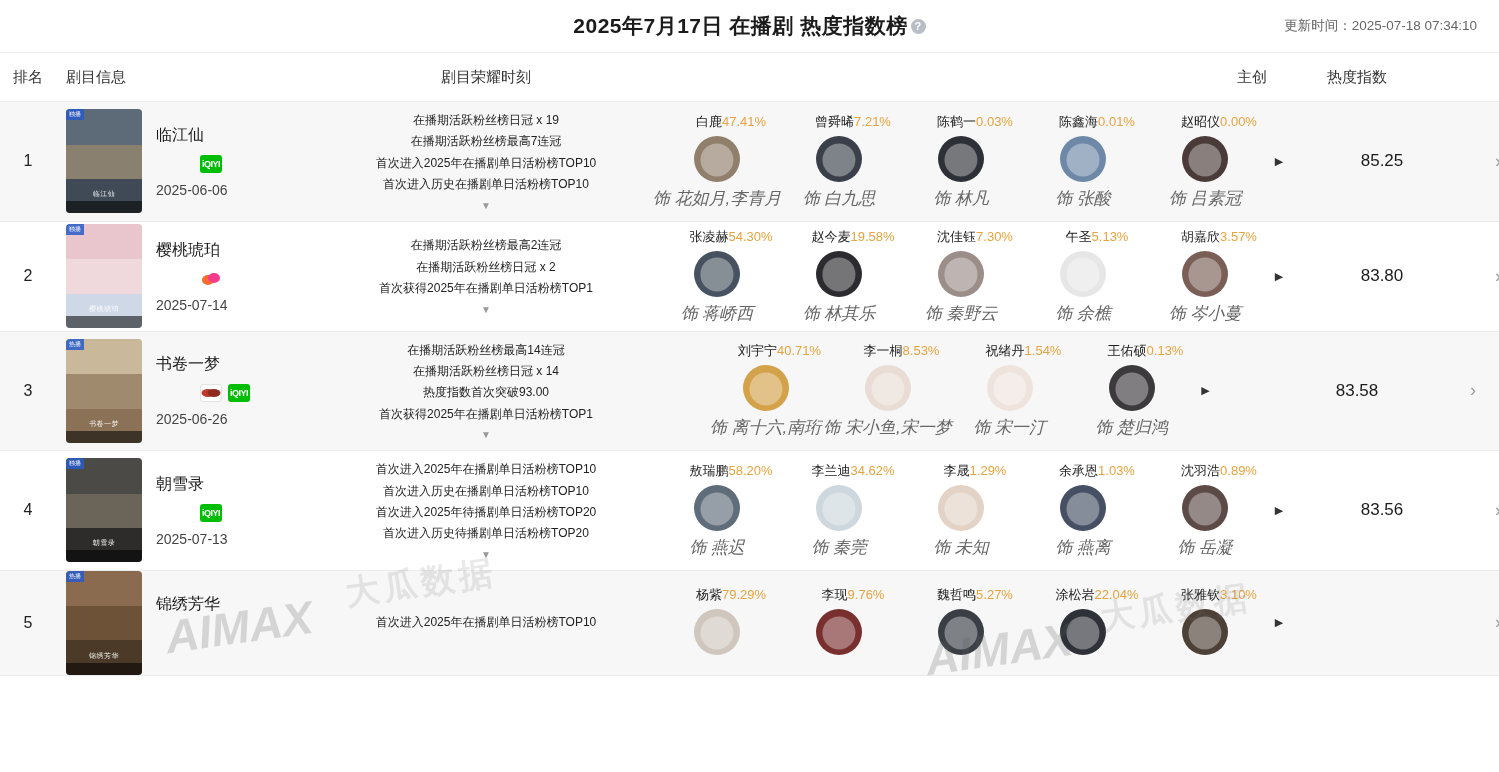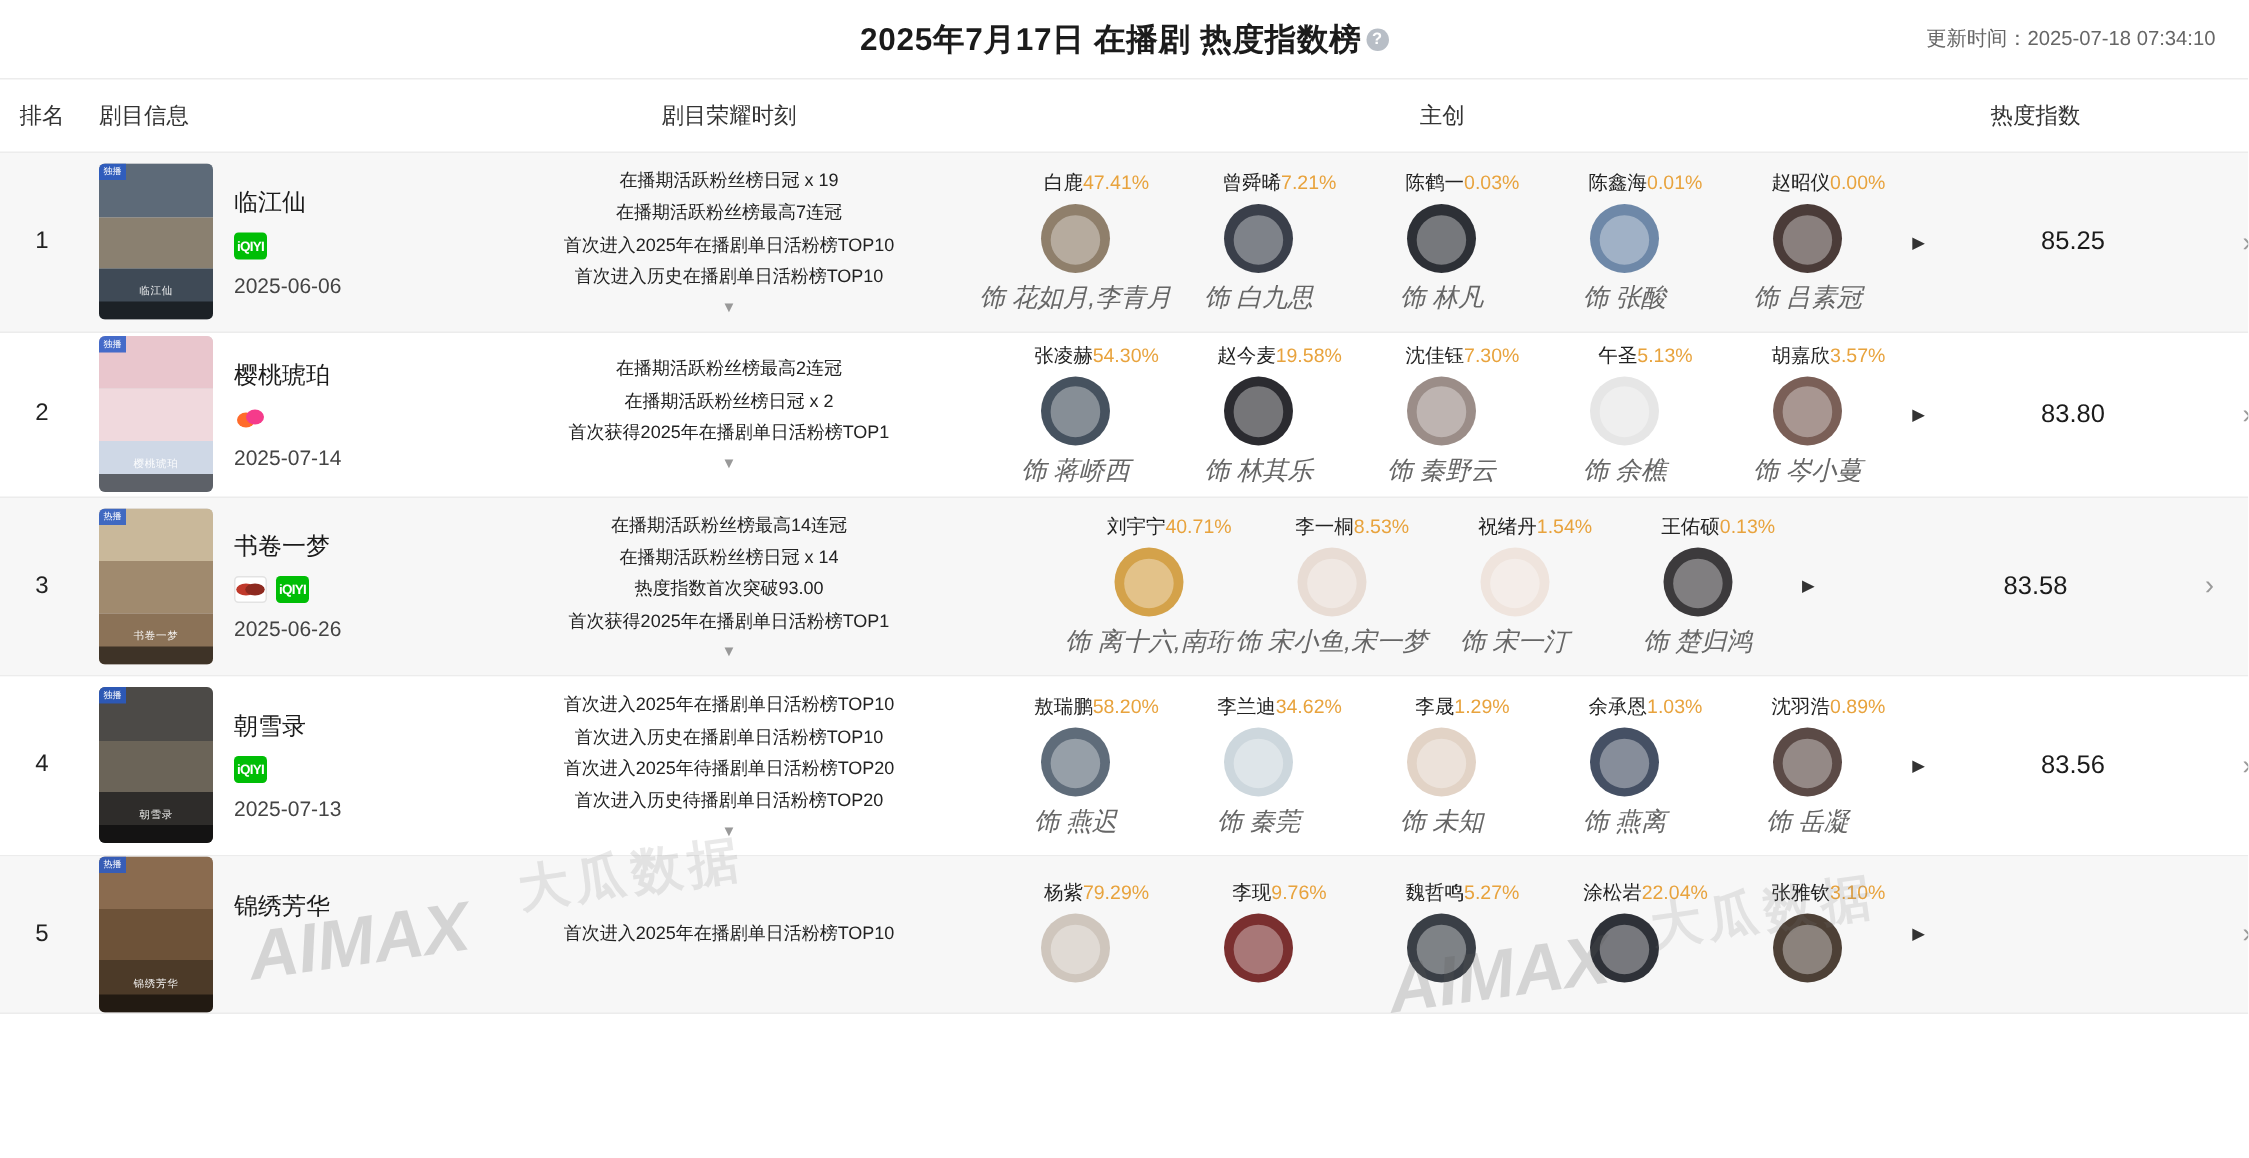--- a/index.html
+++ b/index.html
@@ -65,21 +65,21 @@
     height: 50px;
     border-top: 1px solid #ececec;
     border-bottom: 1px solid #ececec;
     background: #fff;
     font-size: 15px;
     color: #333;
   }
   .col-rank   { width: 56px; text-align: center; flex: none; }
   .col-drama  { width: 260px; flex: none; padding-left: 10px; }
   .col-glory  { width: 340px; flex: none; text-align: center; }
-  .col-cast   { flex: 1 1 auto; text-align: center; }
+  .col-cast   { flex: 1 1 auto; text-align: right; }
   .col-score  { width: 180px; flex: none; text-align: center; }
   .col-arrow  { width: 52px; flex: none; text-align: center; }
 
   
   .rows { position: relative; }
   .row {
     display: flex;
     align-items: stretch;
     border-bottom: 1px solid #ececec;
     position: relative;
@@ -114,21 +114,21 @@
   }
   .poster .ptag {
     position: absolute; top: 0; left: 0;
     font-size: 6px; color: #fff;
     background: rgba(40,90,200,.85);
     padding: 1px 3px;
   }
 
   .drama-meta { display: flex; flex-direction: column; justify-content: center; gap: 8px; }
   .drama-name { font-size: 16px; color: #1b1b1b; }
-  .platforms { display: flex; align-items: center; gap: 6px; height: 20px; }
+  .platforms { display: flex; align-items: center; gap: 6px; height: 20px; margin-left: 44px; }
   .plat {
     width: 22px; height: 18px;
     border-radius: 3px;
     display: inline-flex; align-items: center; justify-content: center;
     font-size: 9px; color: #fff; font-weight: bold;
     letter-spacing: -.5px;
   }
   .plat.iqiyi  { background: #00be06; }
   .plat.youku  { background: #ffffff; color:#1b88e5; border:1px solid #e3e3e3;}
   .plat.mango  { background: #ffffff; }

